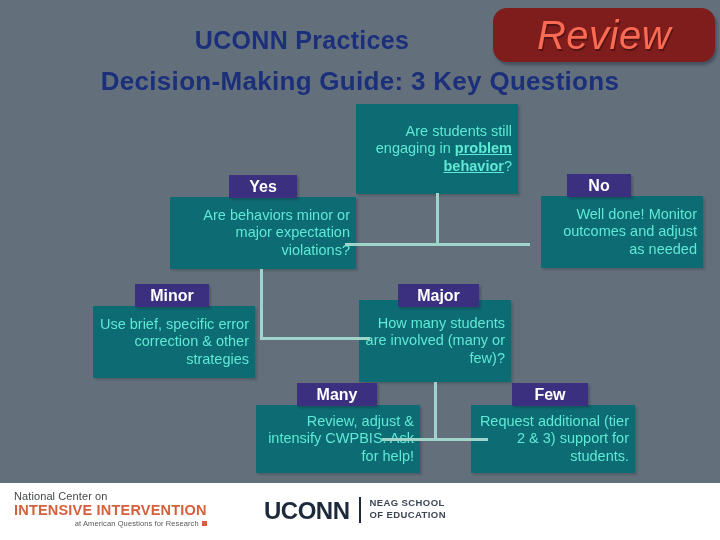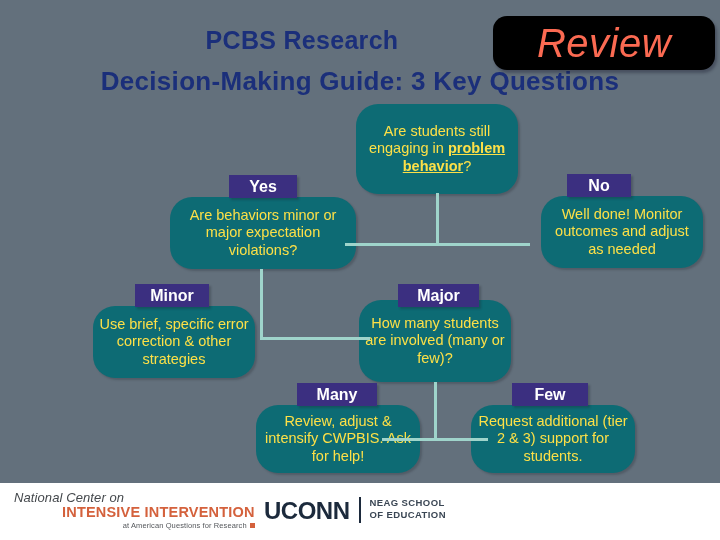--- a/index.html
+++ b/index.html
@@ -45,54 +45,52 @@
     font-size: 26px;
   }
 
   
   #review-badge {
     position: absolute;
     left: 493px;
     top: 8px;
     width: 222px;
     height: 54px;
-    background: #000000;
+    background: #7f1d1d;
     border-radius: 14px;
     box-shadow: 2px 3px 3px rgba(20,20,40,.35);
     display: flex;
     align-items: center;
     justify-content: center;
-    margin-top: 8px;
   }
   #review-badge .rv {
     color: #fb6a52;
     font-size: 40px;
     font-style: italic;
     font-family: "Liberation Sans", sans-serif;
     font-weight: normal;
     line-height: 1;
     text-shadow: 1px 2px 1px rgba(0,0,0,.35);
     letter-spacing: 0.5px;
   }
 
   
   .node {
     position: absolute;
     background: #0d6b74;
-    color: #fde047;
+    color: #5eead4;
     font-size: 14.5px;
     line-height: 1.18;
-    text-align: center;
+    text-align: right;
     display: flex;
     align-items: center;
     justify-content: center;
     padding: 4px 6px;
     box-sizing: border-box;
     box-shadow: 2px 2px 2px rgba(30,35,45,.25);
-    border-radius: 22px;
   }
   .node .inner { width: 100%; }
   .node u { text-decoration: underline; font-weight: bold; }
 
   .label-chip {
     position: absolute;
     background: #3b2f80;
     color: #ffffff;
     font-size: 16px;
     font-weight: bold;
@@ -122,31 +120,29 @@
     height: 57px;
     background: #ffffff;
   }
   #ncii-logo {
     position: absolute;
     left: 14px;
     top: 8px;
     line-height: 1.05;
   }
   #ncii-l1 {
-    font-size: 13px;
+    font-size: 11px;
     color: #44484c;
     letter-spacing: .1px;
-    font-style: italic;
   }
   #ncii-l2 {
     font-size: 14.5px;
     color: #d4613c;
     font-weight: bold;
     letter-spacing: .2px;
-    margin-left: 48px;
   }
   #ncii-l3 {
     font-size: 7.5px;
     color: #55585c;
     text-align: right;
     margin-top: 2px;
     letter-spacing: .1px;
   }
   #ncii-l3 .sq {
     display: inline-block;
@@ -183,21 +179,21 @@
     line-height: 1.3;
     letter-spacing: .4px;
   }
 </style>
 </head>
 <body>
 
 <div id="slide">
 
   <div id="title-row1" class="title-line">
-    <span class="t1">PCBS Research</span>
+    <span class="t1">UCONN Practices</span>
   </div>
   <div id="title-row2" class="title-line">Decision-Making Guide: 3 Key Questions</div>
 
   <div id="review-badge">
     <span class="rv">Review</span>
   </div>
 
   <div class="conn v" style="left:436px; top:193px; height:52px;"></div>
 
   <div class="conn h" style="left:345px; top:243px; width:185px;"></div>

